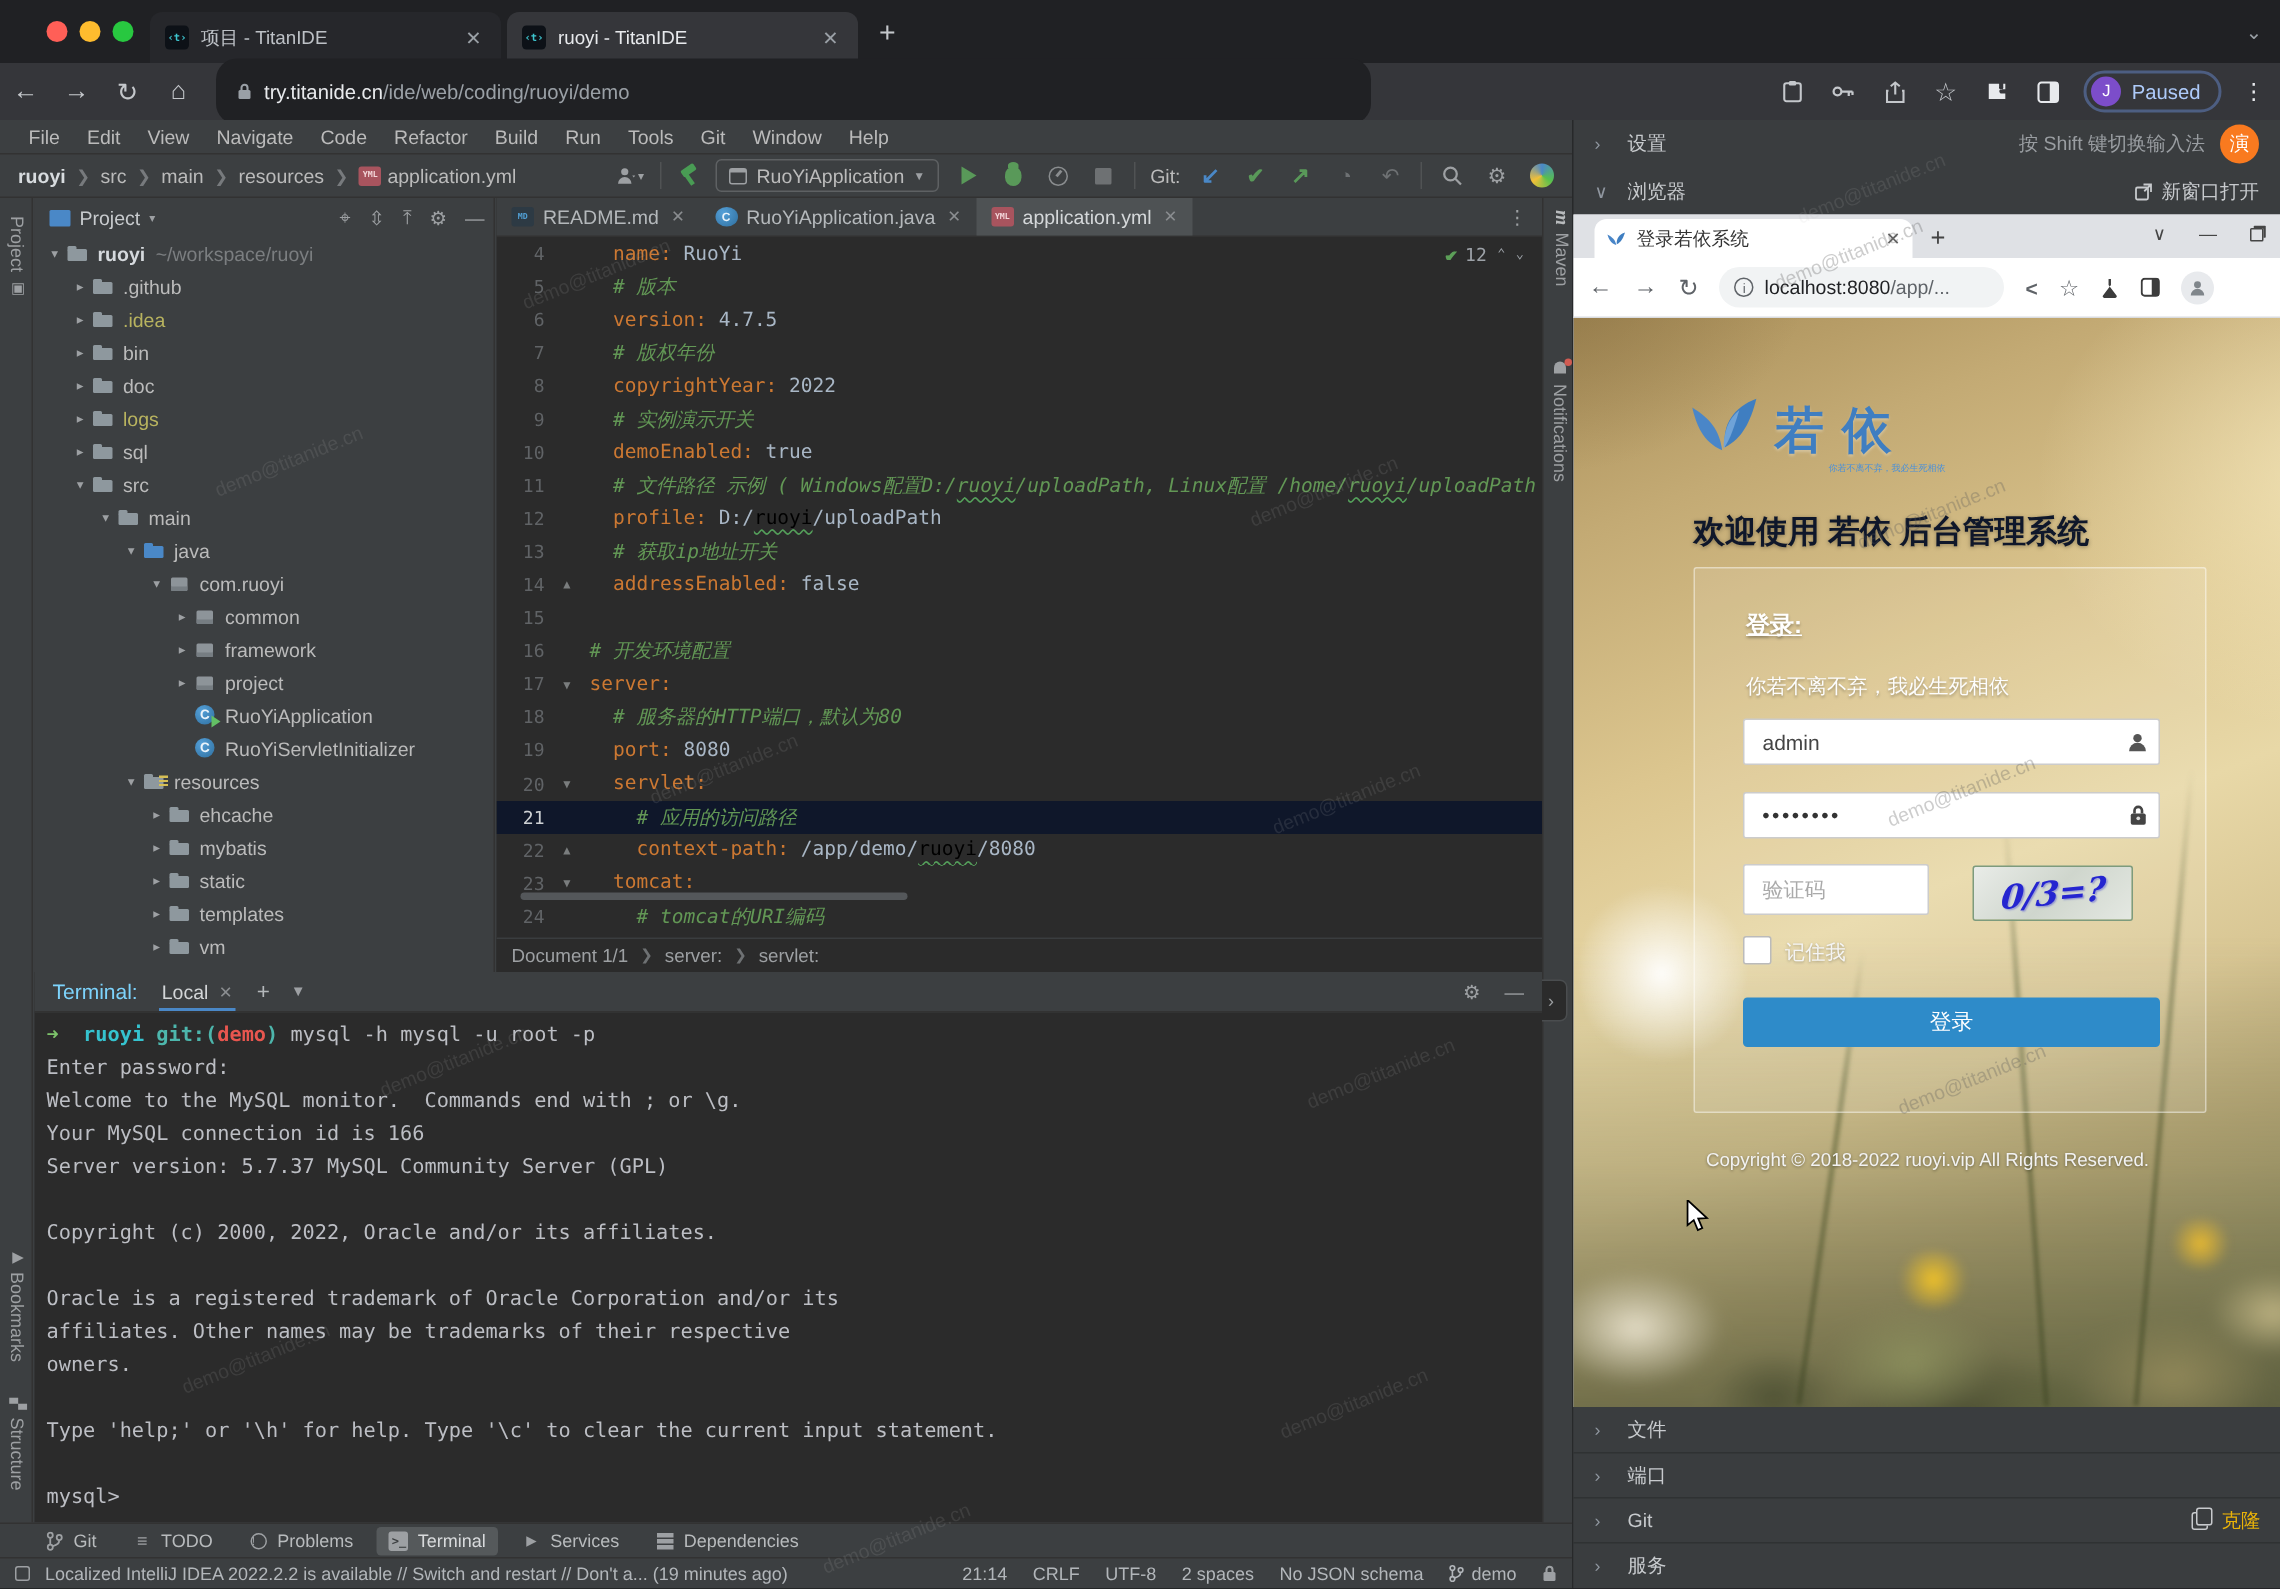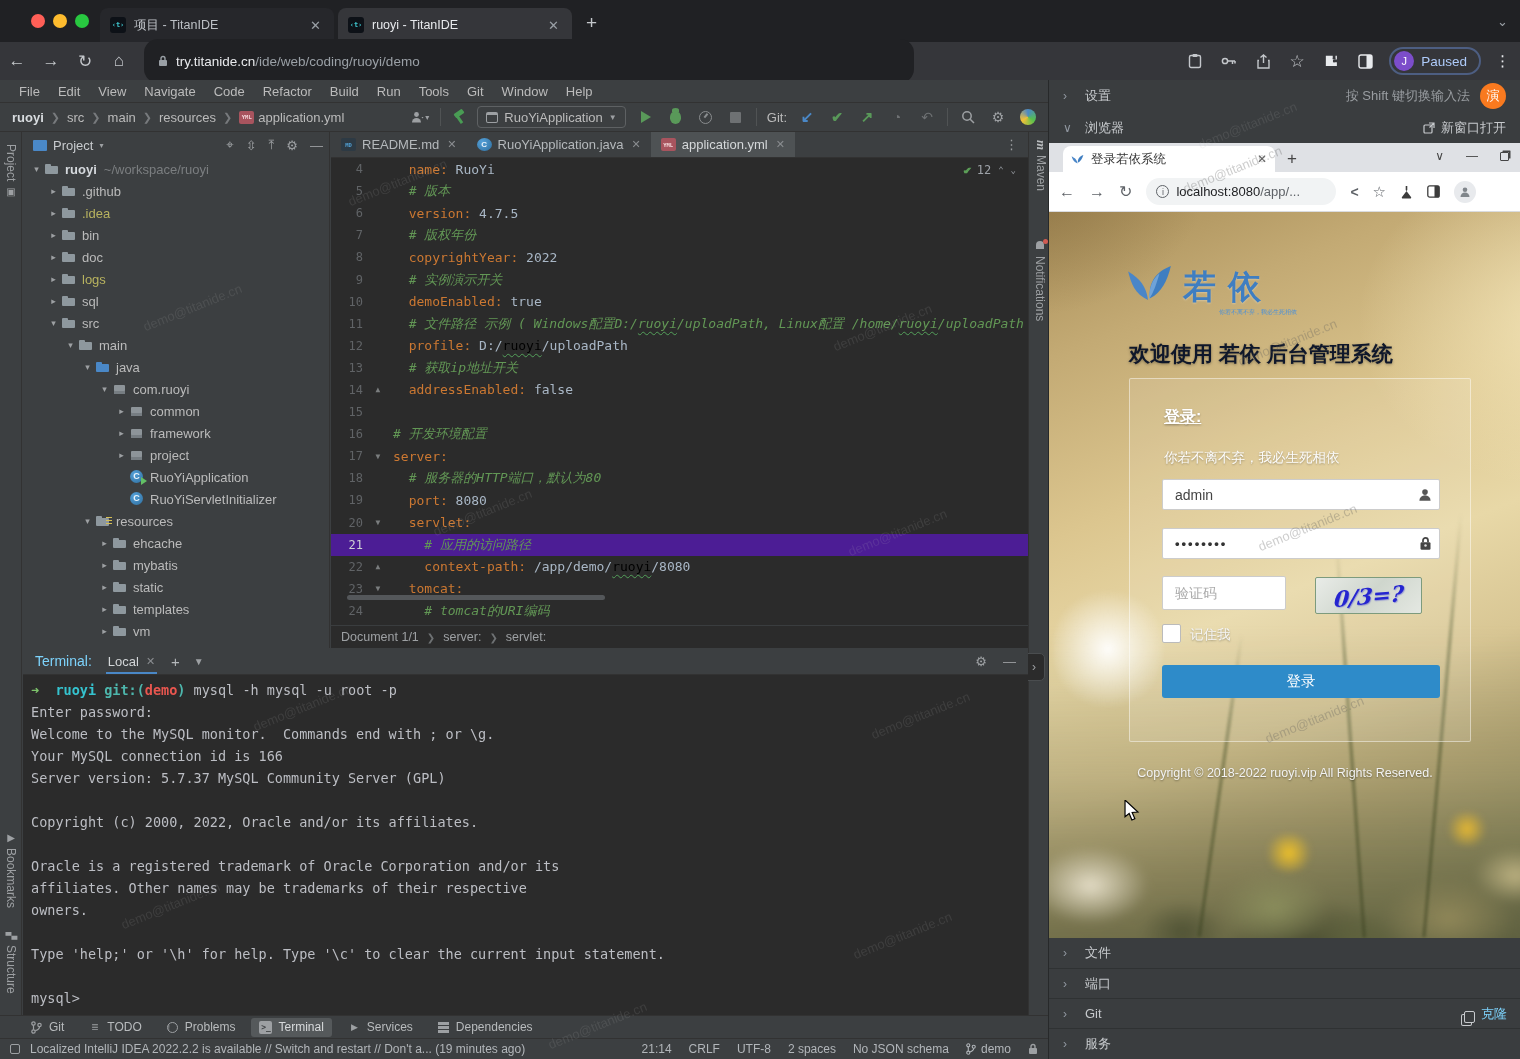--- a/index.html
+++ b/index.html
@@ -113,21 +113,21 @@
   .etab .x{color:#8a8d90;font-size:11px;margin-left:2px;}
   .ti{width:15px;height:13px;border-radius:2px;display:flex;align-items:center;justify-content:center;flex:none;
     font:bold 5.5px "DejaVu Sans Mono",monospace;}
   .ti-md{background:#2d3a44;color:#51a0d5;}
   .ti-yml{background:#a8545e;color:#f4d7da;}
   .ti-class{position:relative;background:radial-gradient(circle at 35% 30%,#54a0d8,#2f6f9f);border-radius:50%;color:#eaf3fa;font-size:8px;font-family:"Liberation Sans",sans-serif;}
   .etabs .dots{margin-left:auto;color:#9da0a3;align-self:center;padding-right:10px;font-size:13px;}
   .codewrap{position:absolute;left:0;top:26px;right:0;bottom:23px;overflow:hidden;
     font:13px "DejaVu Sans Mono",monospace;}
   .cl{display:flex;align-items:center;height:22.1px;white-space:pre;position:relative;}
-  .cl.cur{background:#4c1d95;}
+  .cl.cur{background:#0f172a;}
   .cl .gut{width:32px;flex:none;text-align:right;color:#606366;font-size:12px;}
   .cl.cur .gut{color:#cfd2d4;}
   .cl .foldc{width:30px;flex:none;text-align:center;color:#7a7d7e;font-size:8px;}
   .seg-k{color:#cc7832;}
   .seg-v{color:#a9b7c6;}
   .seg-c,.seg-cu{color:#629755;font-style:italic;}
   .seg-vu,.seg-cu{text-decoration:underline wavy #54a05a 1px;text-underline-offset:3px;}
   .inspect{position:absolute;top:5px;right:12px;display:flex;align-items:center;gap:7px;font-size:12px;color:#9da2a8;}
   .inspect .chk{color:#5c9f58;font-size:12px;letter-spacing:-6px;margin-right:4px;}
   .inspect .chev{font-size:9px;}
@@ -239,21 +239,21 @@
   .clabel{position:absolute;left:60px;top:247px;font-size:13.5px;color:#f5f5f5;text-shadow:0 1px 2px rgba(0,0,0,.3);}
   .lbtn{position:absolute;left:32px;top:286px;width:278px;height:33px;background:#2e8bc9;border:none;border-radius:3px;
     color:#fff;font-size:14.5px;font-family:"Liberation Sans",sans-serif;}
   .copyright{position:absolute;left:0;top:554px;width:100%;text-align:center;font-size:12.5px;color:#f2f2f2;text-shadow:0 1px 2px rgba(0,0,0,.4);}
   .cursor{position:absolute;left:74px;top:588px;z-index:5;}
 
   
   .sections{position:absolute;left:0;top:858px;width:472px;height:121px;background:#3a3d3f;}
   .sec-row{display:flex;align-items:center;height:30px;padding:0 14px;gap:10px;font-size:13px;color:#c7cacd;border-top:1px solid #2f3233;}
   .sec-row:first-child{border-top:none;}
-  .clone{margin-left:auto;display:flex;align-items:flex-end;gap:6px;color:#7dd3fc;}
+  .clone{margin-left:auto;display:flex;align-items:flex-start;gap:6px;color:#eab308;}
   .clone .cic{width:11px;height:12px;border:1.2px solid #c7cacd;border-radius:2px;box-shadow:-3px 3px 0 -1px #3a3d3f,-3px 3px 0 0 #c7cacd;}
 
   
   .wm{position:absolute;font-size:13px;transform:rotate(-22deg);pointer-events:none;white-space:nowrap;z-index:9;}
   .wm.on-dark{color:rgba(190,190,190,.13);}
   .wm.on-light{color:rgba(90,90,90,.30);}
 
   svg{display:block;}
 </style>
 </head>

